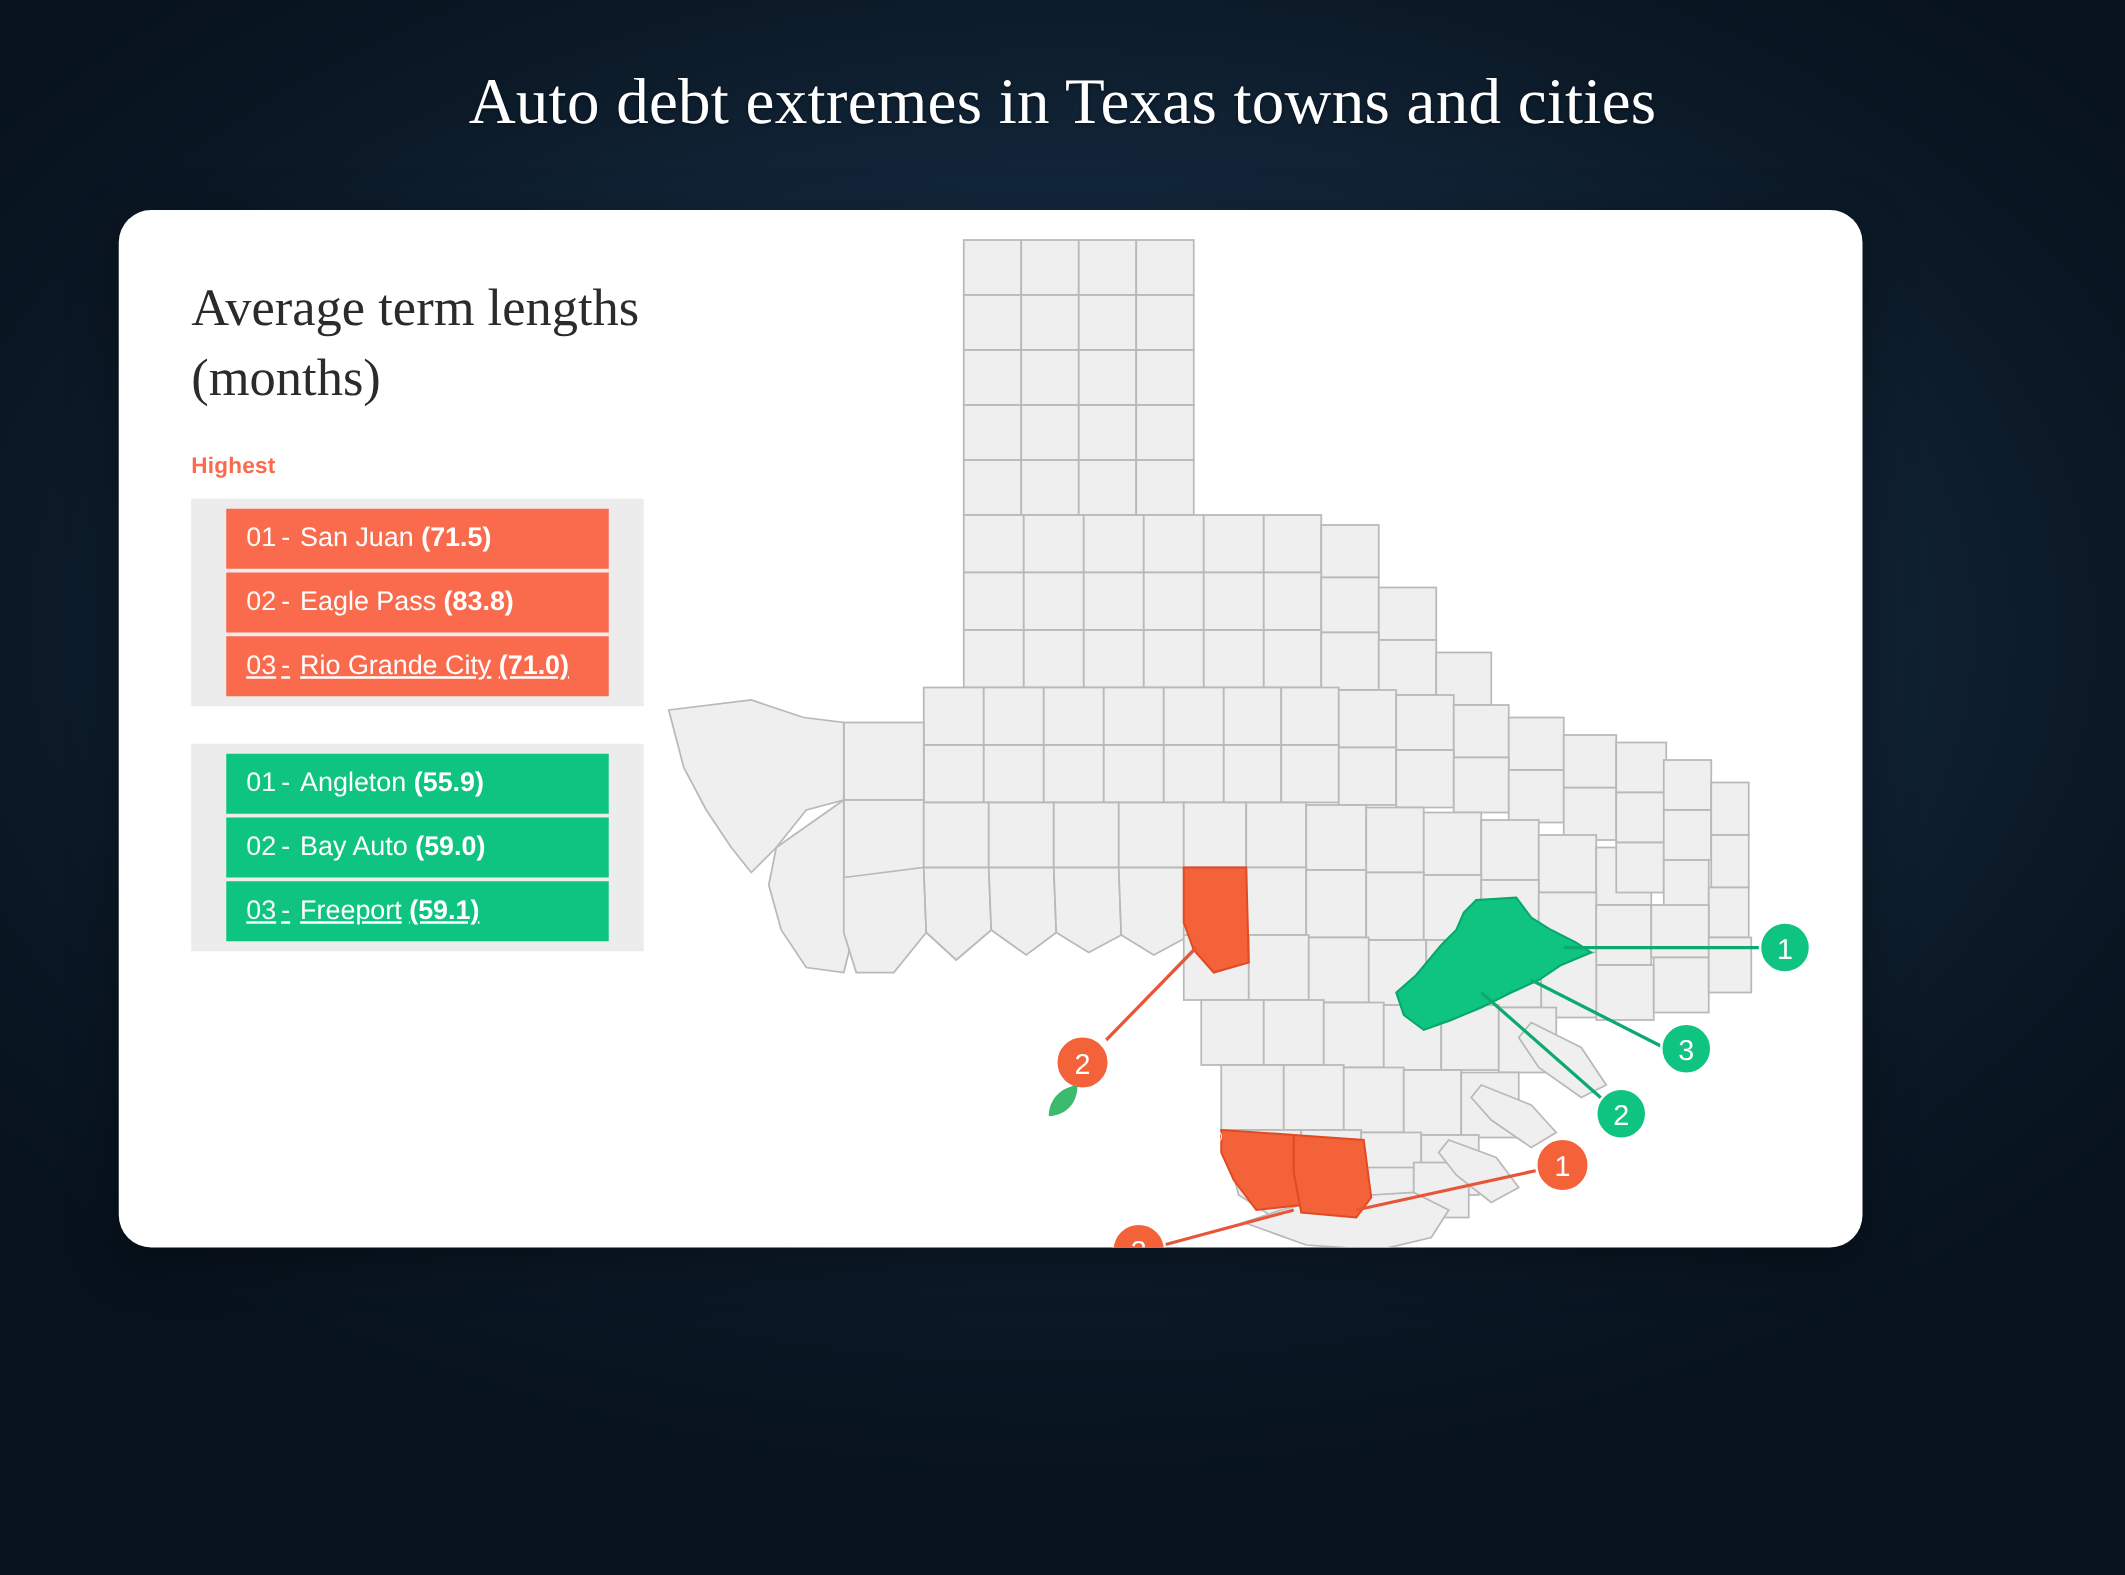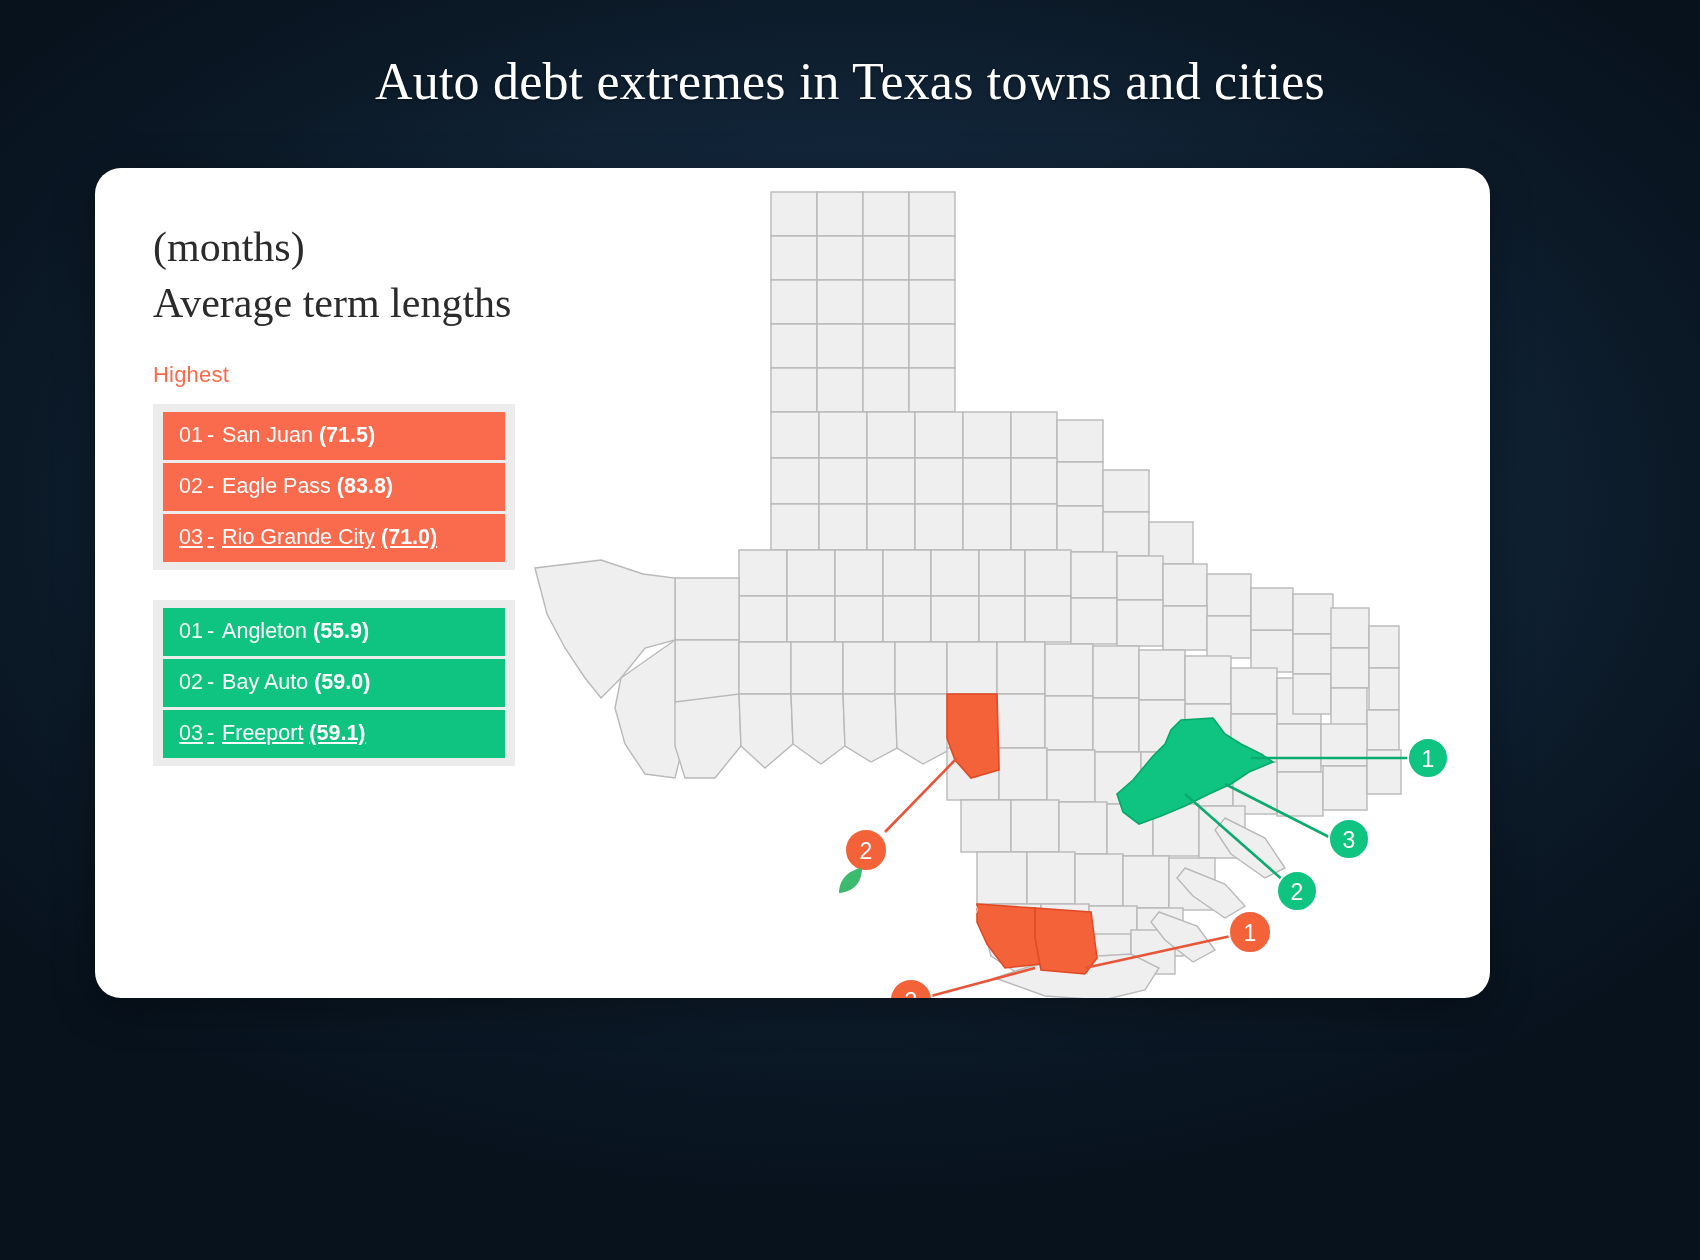--- a/index.html
+++ b/index.html
@@ -30,26 +30,26 @@
     overflow:hidden;
   }
 
   
   .panel { position:absolute; left:58px; top:52px; width:430px; }
   .panel-title {
     font-family:"Liberation Serif", serif;
     font-size:42px; line-height:1.33; color:#2b2b2b; font-weight:400;
   }
   .group { margin-top:30px; }
-  .group-label { font-size:22px; font-weight:400; letter-spacing:.2px; }
+  .group-label { font-size:18px; font-weight:700; letter-spacing:.2px; }
   .group-label.high { color:#fa6a4d; }
   .group-label.low  { color:#0fc380; }
 
   .list-wrap {
-    margin-top:16px; padding:8px 10px;
+    margin-top:16px; padding:8px 28px;
     background:#ececec; width:362px;
   }
   .row {
     height:48px; display:flex; align-items:center;
     padding-left:16px; color:#ffffff; font-size:21.5px;
     margin-bottom:3px;
   }
   .row:last-child { margin-bottom:0;text-decoration:underline; }
   .row.high { background:#fa6a4d; }
   .row.low  { background:#0fc380; }
@@ -77,22 +77,22 @@
 <body>
 
 <div class="page">
 
   <h1 class="title">Auto debt extremes in Texas towns and cities</h1>
 
   <div class="card">
 
     <div class="panel">
       <div class="panel-title">
+        <div>Average term lengths</div>
         <div>(months)</div>
-        <div>Average term lengths</div>
       </div>
 
       <div class="group">
         <div class="group-label high">Highest</div>
         <div class="list-wrap">
 
           <div class="row high">
             <span class="rank">01</span>
             <span class="dash">-</span>
             <span class="nm">San Juan</span>

